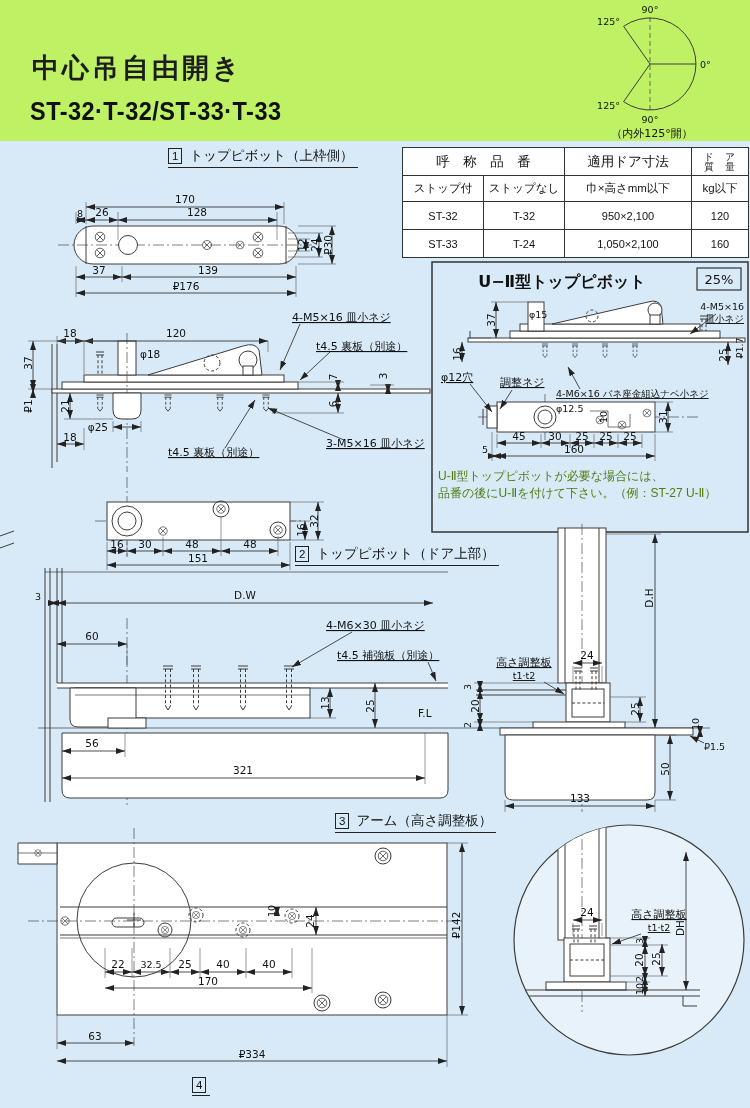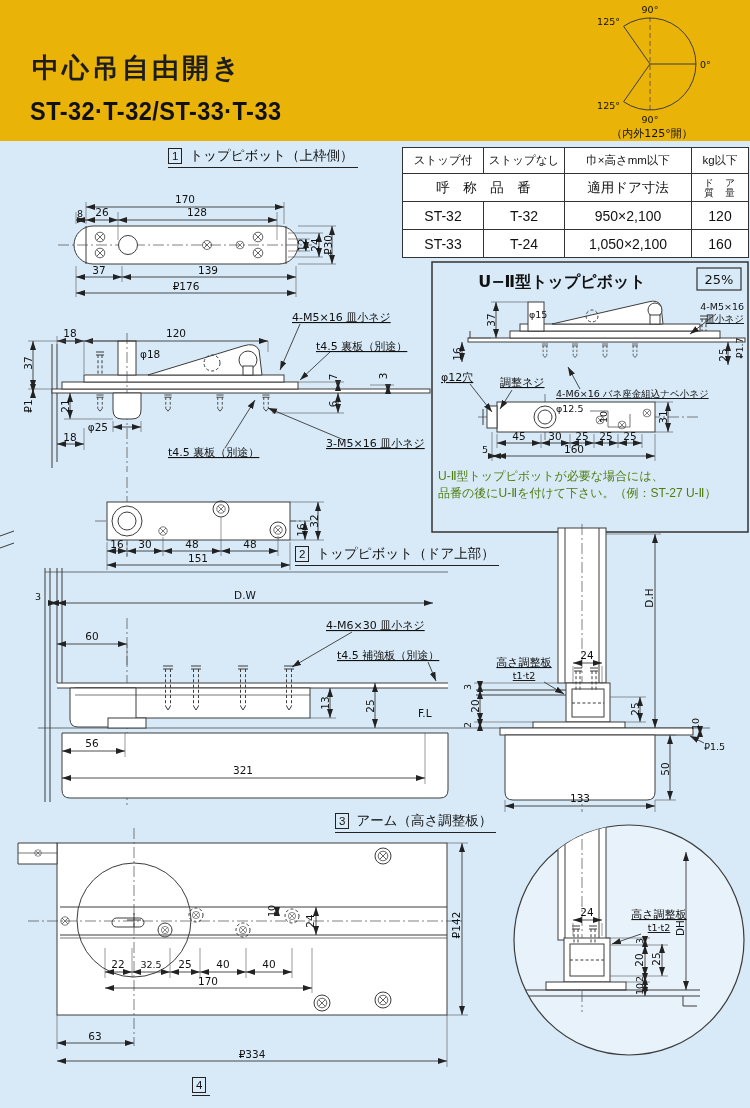--- a/index.html
+++ b/index.html
@@ -1,18 +1,18 @@
 <!DOCTYPE html>
 <html><head>
 <meta charset="utf-8">
 <style>
   html,body{margin:0;padding:0;background:#9db5c4}
   #stage{position:relative;width:750px;height:1108px;background:#d8eaf7;overflow:hidden;
          font-family:"Liberation Sans","DejaVu Sans",sans-serif}
-  .hdr{position:absolute;left:0;top:0;width:750px;height:141px;background:#eab308}
+  .hdr{position:absolute;left:0;top:0;width:750px;height:141px;background:#bef264}
   .title{position:absolute;left:32px;top:50px;font-weight:bold;font-size:27px;color:#1d1d1d;letter-spacing:3px}
   .subtitle{position:absolute;left:30px;top:97px;font-weight:bold;font-size:25px;color:#111;
             transform:scaleX(.94);transform-origin:left top;letter-spacing:0.5px}
   svg{position:absolute;left:0;top:0}
   svg .s{stroke:#3c3c3c;stroke-width:1;fill:none}
   svg .thin{stroke-width:.7}
   svg .f{fill:#ffffff;stroke:#3c3c3c;stroke-width:1}
   svg .cl{stroke:#4a4a4a;stroke-width:.7;stroke-dasharray:11 3 2 3;fill:none}
   svg .hid{stroke-dasharray:3 2.2}
   svg .dsh{stroke-dasharray:5 3}
@@ -22,21 +22,21 @@
   svg text{font-family:"DejaVu Sans","Liberation Sans",sans-serif;font-size:10.5px;fill:#111}
   svg text.an{font-size:11px}
   svg text.sm{font-size:9.5px}
   svg text.u{text-decoration:underline}
   svg text.bt{font-size:16px;font-weight:bold}
   svg text.pc{font-size:13px}
   .spec{position:absolute;left:402px;top:147px;border-collapse:collapse;background:#fff;table-layout:fixed}
   .spec td{border:1.6px solid #333;text-align:center;vertical-align:middle;color:#111;padding:0}
   .spec .h1{font-size:13.5px;height:27px}
   .spec .h2{font-size:11.5px;height:25px}
-  .spec .dv{font-size:14px;height:27px}
+  .spec .dv{font-size:11px;height:27px}
   .spec .massh div{font-size:9.5px;line-height:10px;letter-spacing:1px}
   .sec{position:absolute;display:flex;gap:7px;align-items:center;border-bottom:1.2px solid #222;
        padding:0 4px 2px 0;font-size:13.5px;color:#111;white-space:nowrap}
   .secno{border:1.2px solid #222;padding:0 3px;font-size:11.5px;line-height:14px}
   .note{position:absolute;left:438px;top:468px;width:306px;font-size:12px;line-height:16.5px;color:#4d7c0f}
 </style>
 </head>
 <body>
 
 <div id="stage">
@@ -455,32 +455,32 @@
 
   <table class="spec">
     <colgroup>
         <col style="width:81px">
         <col style="width:81px">
         <col style="width:127px">
         <col style="width:57px">
       </colgroup>
     <tbody>
         <tr>
-      <td class="h2">ストップ付</td>
-      <td class="h2">ストップなし</td>
-      <td class="h2">巾×高さmm以下</td>
-      <td class="h2">kg以下</td>
-    </tr>
-    <tr>
       <td colspan="2" class="h1">呼　称　品　番</td>
       <td class="h1">適用ドア寸法</td>
       <td class="h1 massh">
         <div>ド　ア</div>
         <div>質　量</div>
       </td>
+    </tr>
+    <tr>
+      <td class="h2">ストップ付</td>
+      <td class="h2">ストップなし</td>
+      <td class="h2">巾×高さmm以下</td>
+      <td class="h2">kg以下</td>
     </tr>
     <tr>
       <td class="dv">ST-32</td>
       <td class="dv">T-32</td>
       <td class="dv">950×2,100</td>
       <td class="dv">120</td>
     </tr>
     <tr>
       <td class="dv">ST-33</td>
       <td class="dv">T-24</td>

